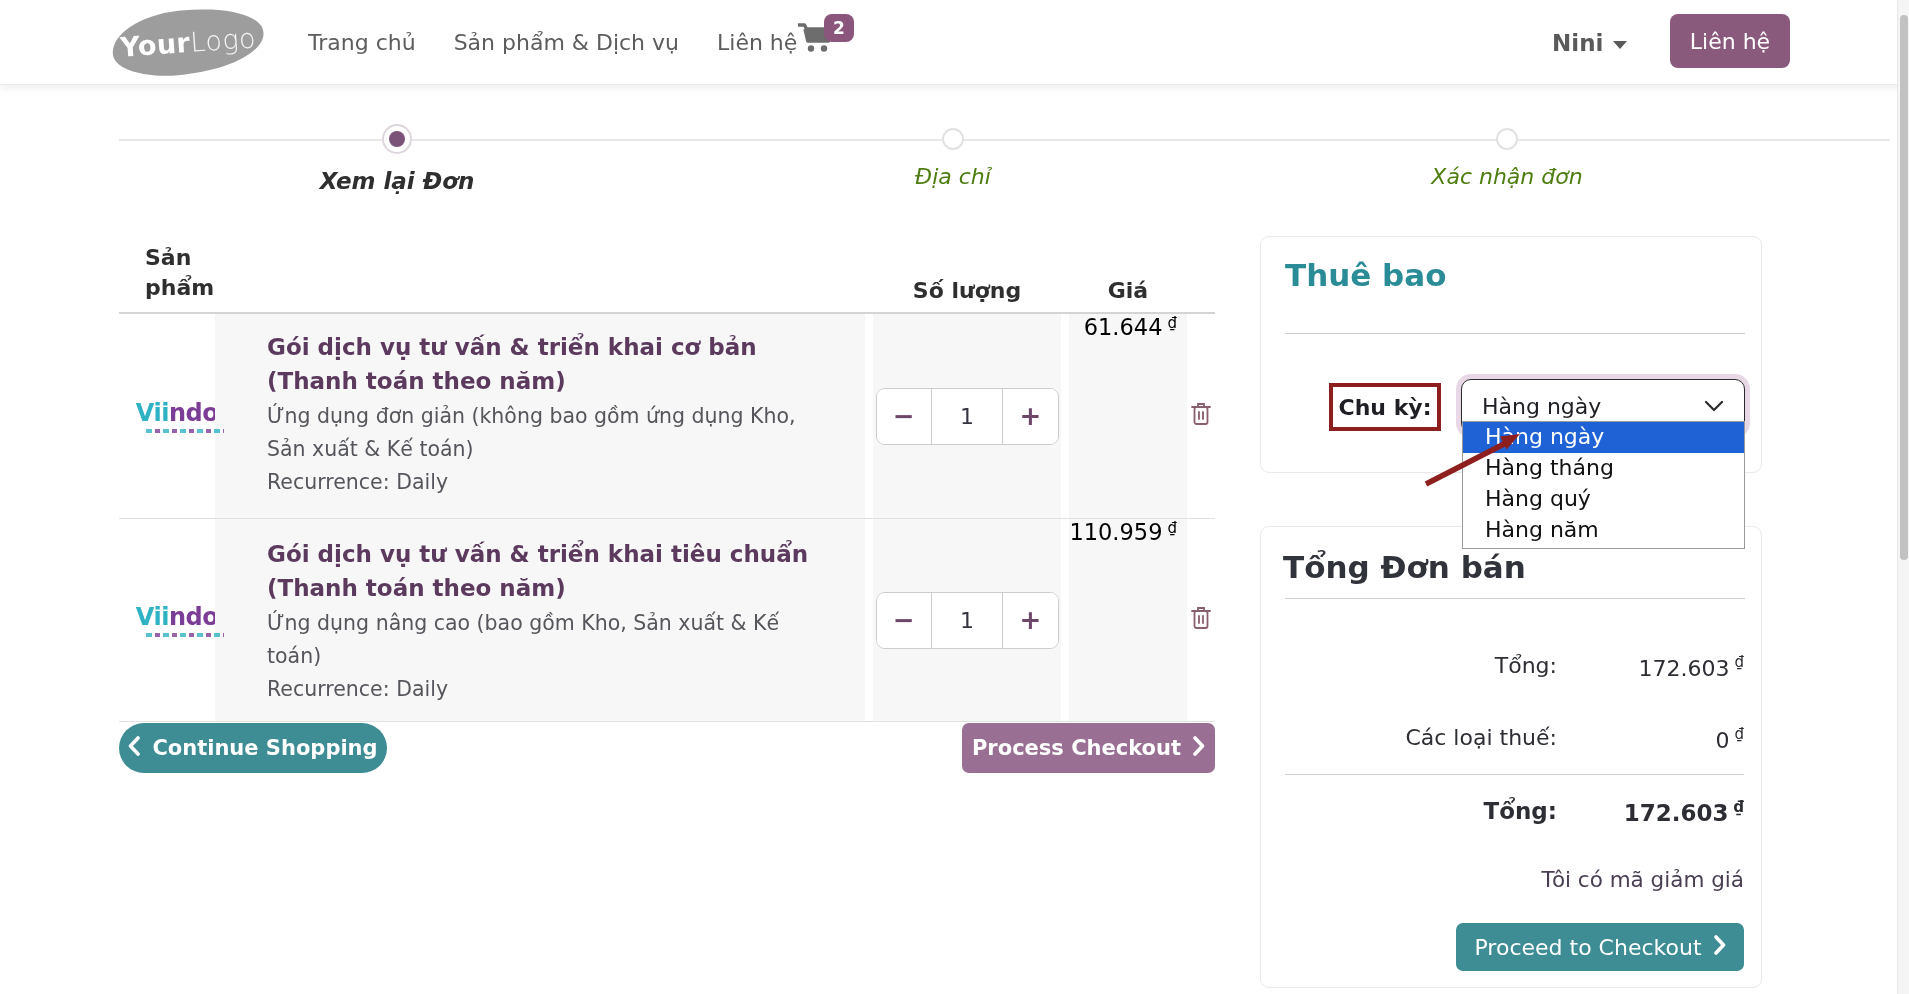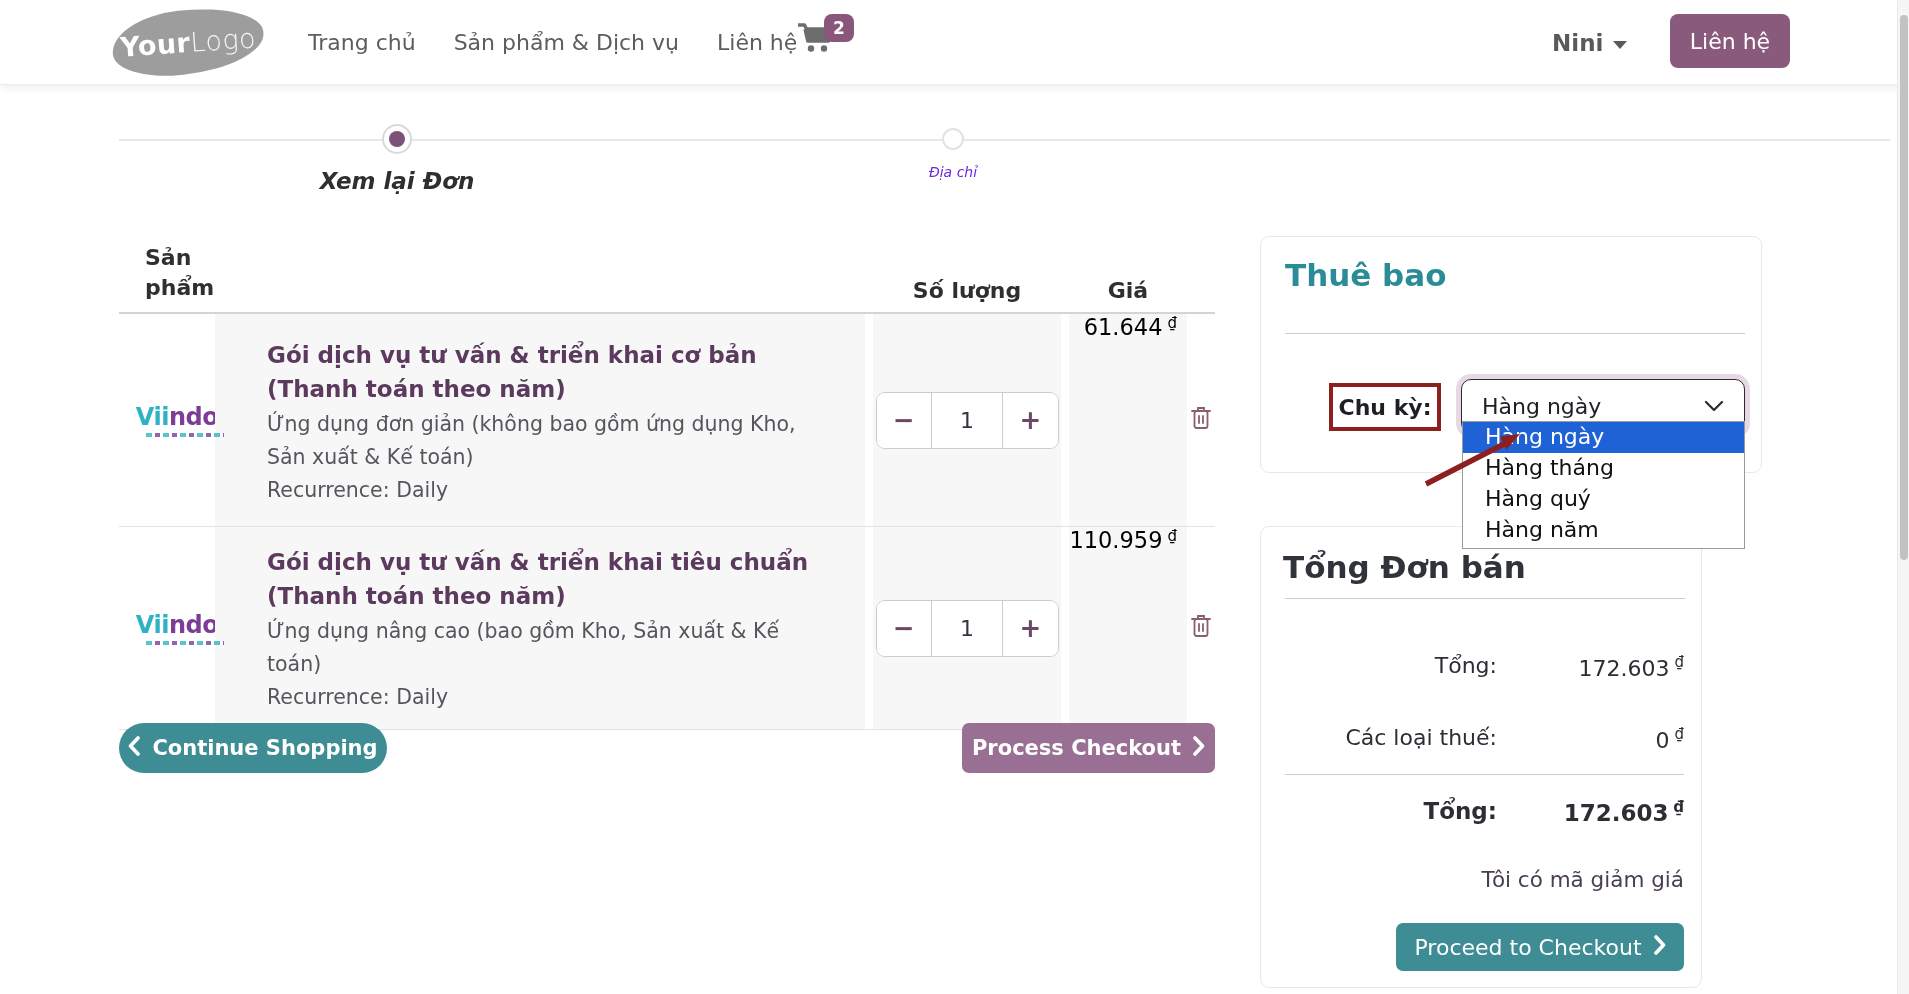--- a/index.html
+++ b/index.html
@@ -32,41 +32,41 @@
     font-family:inherit; }
 
   
   .steps { position:absolute; left:0; top:100px; width:1909px; height:100px; }
   .steps-line { position:absolute; left:119px; right:19px; top:39px; height:2px; background:#e8e8e8; }
   .step { position:absolute; top:24px; width:260px; margin-left:-130px; text-align:center; cursor:pointer;font-style:italic; }
   .step-dot-outer { width:30px; height:30px; border-radius:50%; background:#fff;
     border:2px solid #ddd6dd; margin:0 auto; display:flex; align-items:center; justify-content:center; }
   .step-dot-inner { width:16px; height:16px; border-radius:50%; background:#7b5378; }
   .step-inactive .step-dot-outer { width:22px; height:22px; margin-top:4px; border:2px solid #e2e2e2; }
-  .step-label { margin-top:14px; font-size:14px; color:#6d28d9; }
+  .step-label { margin-top:14px; font-size:22px; color:#4d7c0f; }
   .step-active .step-label { font-weight:700; color:#2f2f2f; font-size:23px; }
   .step1 { left:397px; } .step2 { left:953px; } .step3 { left:1507px; }
 
   
   .cart-table { position:absolute; left:119px; top:243px; width:1096px; }
   .trow { display:grid; grid-template-columns:96px 650px 8px 188px 8px 118px 28px; }
   .thead { height:71px; border-bottom:2px solid #d4d4d4; align-items:end; }
   .th { font-size:22px; font-weight:700; color:#2f2f2f; padding-bottom:12px; }
   .th-product { padding-left:26px; width:120px; line-height:30px; }
   .th-center { text-align:center; }
   .tbody-row { border-bottom:1px solid #e2e2e2; }
   .cell { min-height:100%; }
   .cell-gray { background:#f7f7f7; }
   .cell-logo { display:flex; align-items:center; justify-content:center; }
   .viindoo { text-align:center; margin-left:36px; }
   .viindoo-text { font-size:24px; font-weight:700; letter-spacing:-.5px; }
   .vii { color:#2fb3c4; } .ndoo { color:#7c3d97; }
   .viindoo-tagline { width:78px; height:4px; margin:2px auto 0;
     background:repeating-linear-gradient(90deg,#2fb3c4 0 6px,#fff 6px 9px,#7c3d97 9px 14px,#fff 14px 17px); opacity:.8; }
-  .cell-info { padding:24px 30px 20px 52px; }
+  .cell-info { padding:16px 30px 20px 52px; }
   .prod-title { font-size:23px; font-weight:700; color:#5b3a5e; line-height:34px; }
   .prod-desc { font-size:20.5px; color:#55565c; line-height:33px; margin-top:2px; }
   .prod-rec { font-size:20.5px; color:#55565c; line-height:32px; }
   .cell-qty { display:flex; align-items:center; justify-content:center; }
   .stepper { display:flex; width:183px; height:57px; background:#fff; border:1px solid #ccc;
     border-radius:9px; overflow:hidden; }
   .stepper .sbtn { width:55px; border:none; background:#fff; color:#6d4768; font-size:26px;
     font-weight:700; cursor:pointer; display:flex; align-items:center; justify-content:center; font-family:inherit; }
   .stepper .sval { width:73px; border-left:1px solid #ccc; border-right:1px solid #ccc;
     display:flex; align-items:center; justify-content:center; font-size:22px; color:#33343d; }
@@ -95,21 +95,21 @@
   .cycle-select { position:absolute; left:200px; top:142px; width:284px; height:54px; background:#fff;
     border:1.5px solid #2b2b2b; border-radius:10px; box-shadow:0 0 0 5px #e8d8e6;
     display:flex; align-items:center; justify-content:space-between; padding:0 20px; cursor:pointer; }
   .cycle-select-value { font-size:22px; color:#1e1e24; }
   .dropdown { position:absolute; left:1462px; top:421px; width:283px; background:#fff;
     border:1px solid #9a9a9a; z-index:20; padding-bottom:2px; }
   .dd-option { font-size:22px; color:#111; padding:1px 10px 2px 22px; line-height:28px; cursor:pointer; }
   .dd-selected { background:#1f62d6; color:#fff; }
   .annot-arrow { position:absolute; left:1418px; top:420px; z-index:21; pointer-events:none; }
 
-  .card-total { left:1260px; top:526px; width:442px; height:462px; }
+  .card-total { left:1260px; top:526px; width:502px; height:462px; }
   .card-title-dark { position:absolute; left:22px; top:22px; font-size:31px; font-weight:700; color:#30333a; }
   .div-t1 { top:71px; } .div-t2 { top:247px; left:24px; right:17px; }
   .sum-label { position:absolute; font-size:22px; color:#2c2e34; }
   .sum-value { position:absolute; right:17px; font-size:22px; color:#2c2e34; }
   .lbl-subtotal { right:204px; top:126px; } .val-subtotal { top:126px; }
   .lbl-taxes { right:204px; top:198px; } .val-taxes { top:198px; }
   .lbl-total { right:204px; top:271px; font-weight:700; font-size:23px; }
   .val-total { top:271px; font-weight:700; font-size:23px; }
   .promo-link { position:absolute; right:17px; top:340px; font-size:21.5px; color:#4a3f52; cursor:pointer; }
   .btn-proceed { position:absolute; right:17px; top:396px; width:288px; height:48px; font-weight:500; font-size:22px; }
@@ -156,20 +156,24 @@
     <div class="step step1 step-active">
       <div class="step-dot-outer">
           <div class="step-dot-inner"></div>
         </div>
       <div class="step-label">Xem lại Đơn</div>
     </div>
     <div class="step step2 step-inactive">
       <div class="step-dot-outer"></div>
       <div class="step-label">Địa chỉ</div>
     </div>
+    <div class="step step3 step-inactive">
+      <div class="step-dot-outer"></div>
+      <div class="step-label">Xác nhận đơn</div>
+    </div>
   </div>
 
   <div class="cart-table">
     <div class="trow thead">
       <div class="th th-product" style="grid-column:1/3;">Sản phẩm</div>
       <div class="th th-center" style="grid-column:4;">Số lượng</div>
       <div class="th th-center" style="grid-column:6;">Giá</div>
     </div>
 
     <div class="trow tbody-row">

